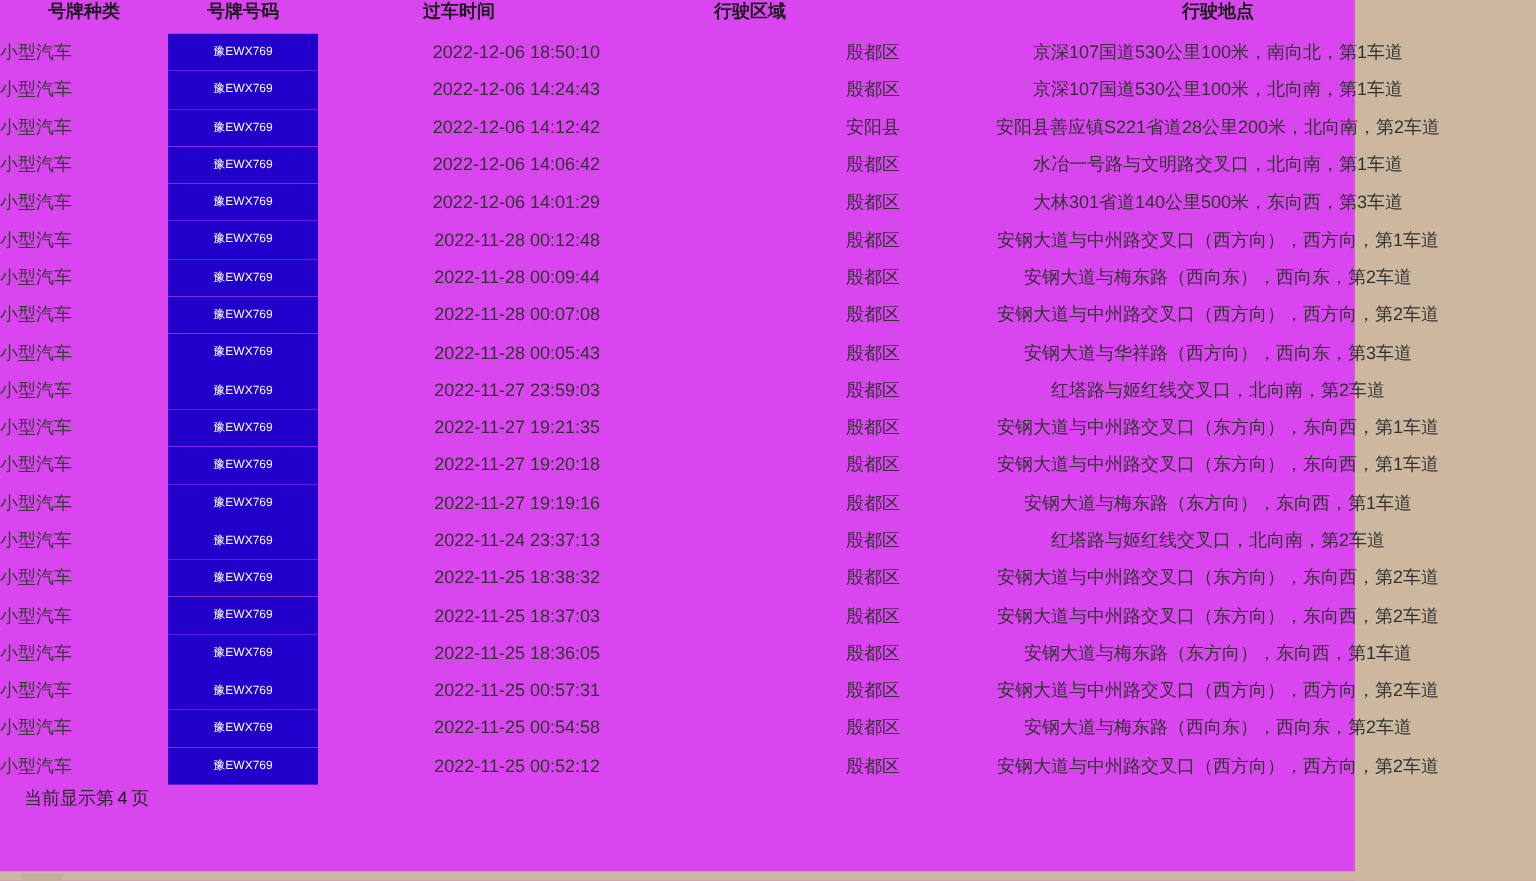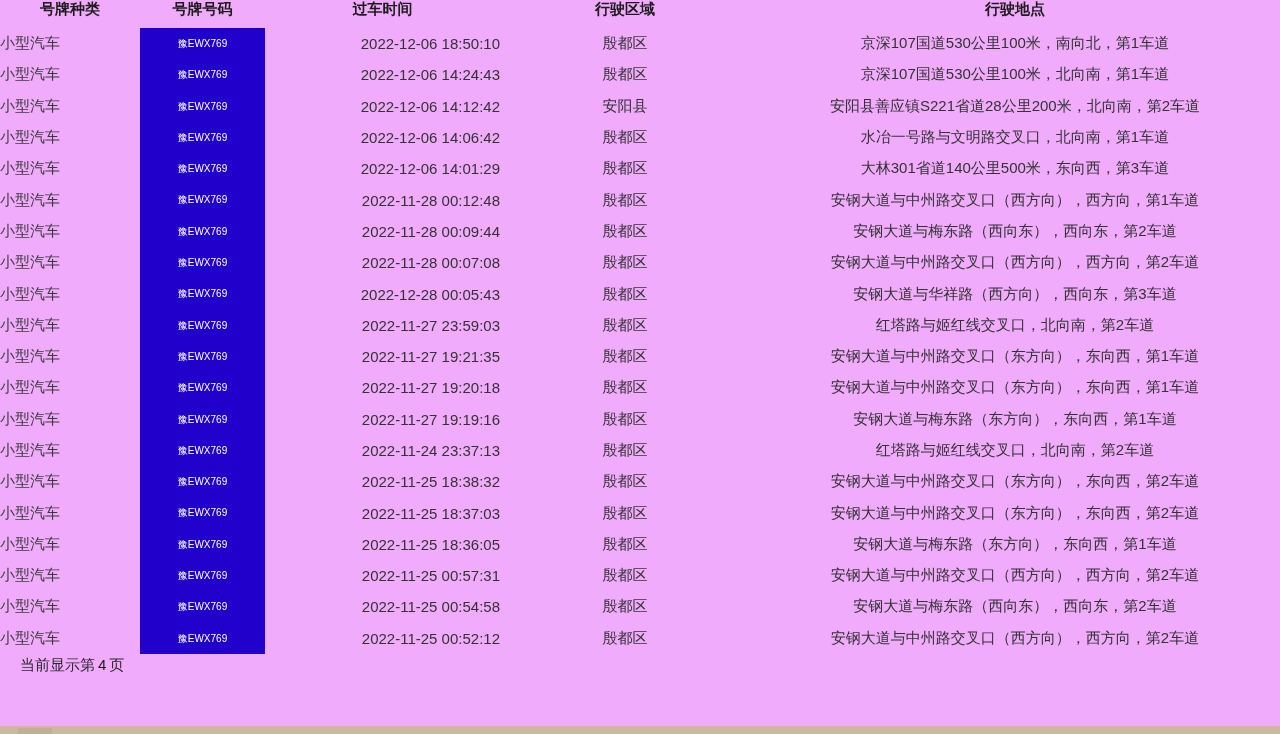--- a/index.html
+++ b/index.html
@@ -10,23 +10,23 @@
     width: 1280px;
     height: 734px;
     background: #ccb89e;
     font-family: "Liberation Sans", sans-serif;
     font-size: 15px;
     color: #2a2a2a;
     overflow: hidden;
   }
   .page {
     position: relative;
-    width: 1280px;
+    width: 1129px;
     height: 734px;
-    background: #f0abfc;
+    background: #d946ef;
     box-sizing: border-box;
   }
   table.records {
     width: 1280px;
     border-collapse: collapse;
     table-layout: fixed;
   }
   table.records th {
     font-weight: bold;
     font-size: 15px;
@@ -69,21 +69,21 @@
     text-align: center;
     letter-spacing: 0px;
   }
   .cell-time {
     color: #333333;
     text-align: right;
   }
   .cell-area {
     color: #333333;
     padding-left: 12px;
-    text-align: center;
+    text-align: right;
   }
   .cell-place {
     color: #333333;
     padding-left: 8px;
     text-align: center;
   }
   .footer {
     position: absolute;
     left: 20px;
     top: 656px;
@@ -205,21 +205,21 @@
           </td>
         <td class="cell-time">2022-11-28 00:07:08</td>
         <td class="cell-area">殷都区</td>
         <td class="cell-place">安钢大道与中州路交叉口（西方向），西方向，第2车道</td>
       </tr>
       <tr>
         <td class="cell-type">小型汽车</td>
         <td class="cell-plate">
             <span class="plate-badge">豫EWX769</span>
           </td>
-        <td class="cell-time">2022-12-28 00:05:43</td>
+        <td class="cell-time">2022-11-28 00:05:43</td>
         <td class="cell-area">殷都区</td>
         <td class="cell-place">安钢大道与华祥路（西方向），西向东，第3车道</td>
       </tr>
       <tr>
         <td class="cell-type">小型汽车</td>
         <td class="cell-plate">
             <span class="plate-badge">豫EWX769</span>
           </td>
         <td class="cell-time">2022-11-27 23:59:03</td>
         <td class="cell-area">殷都区</td>

